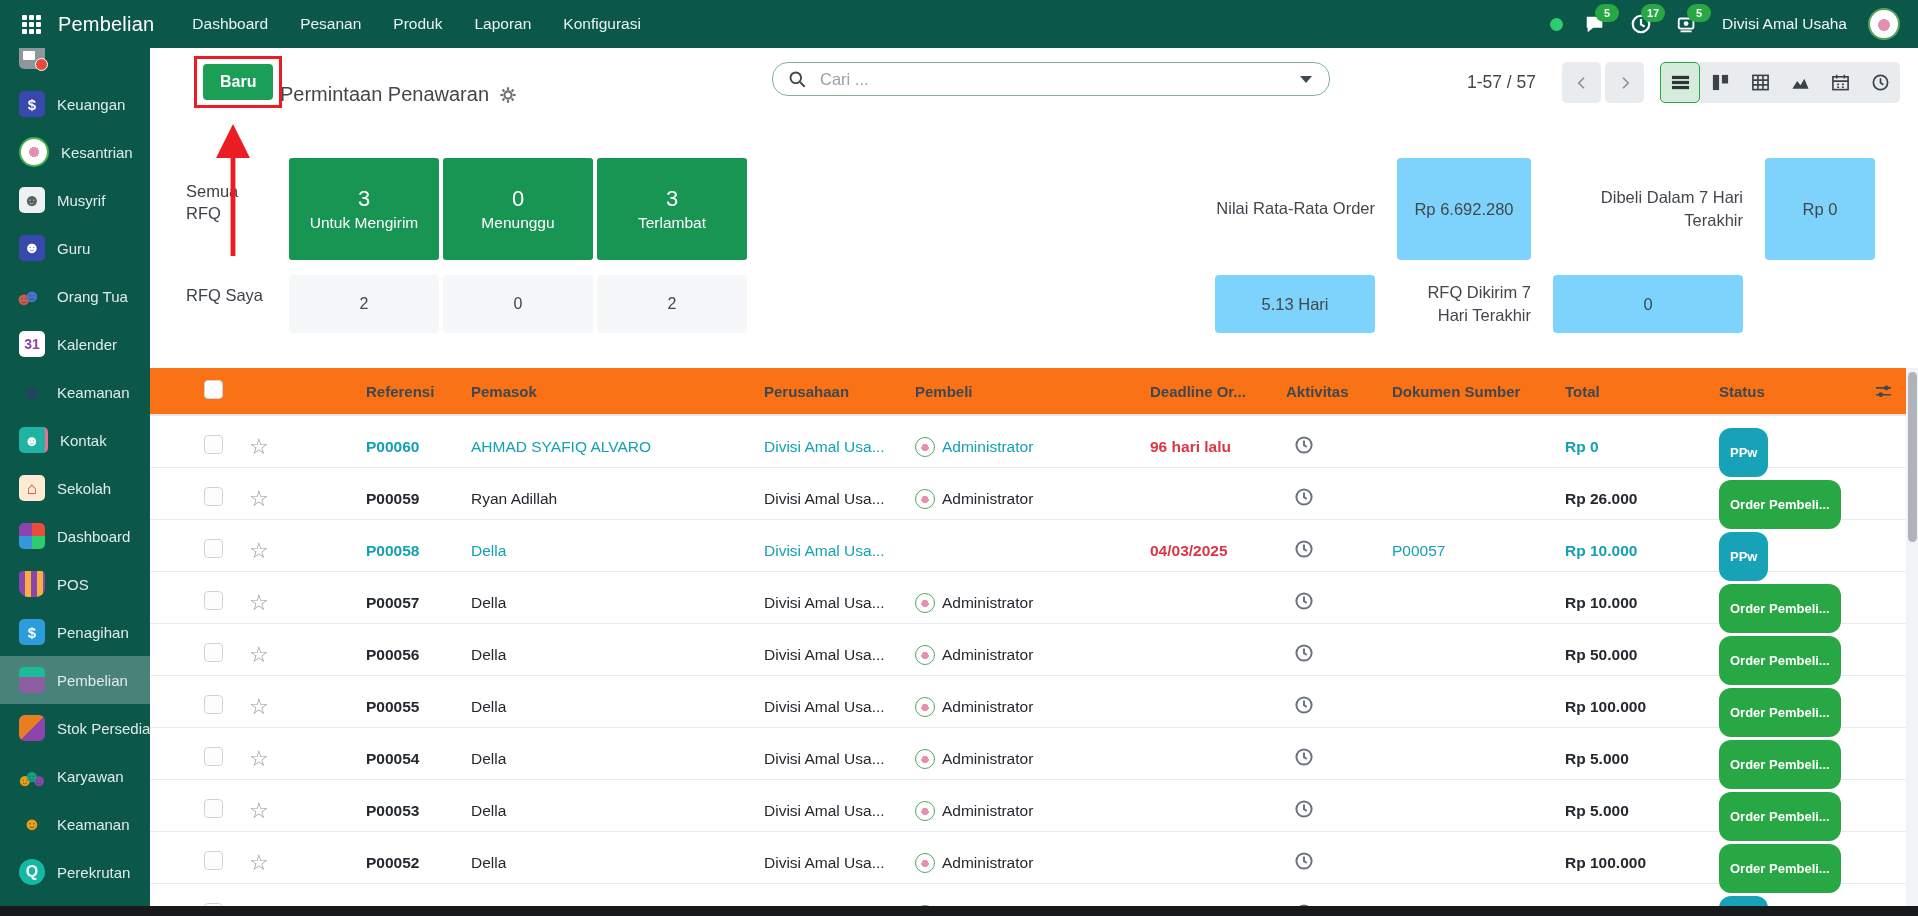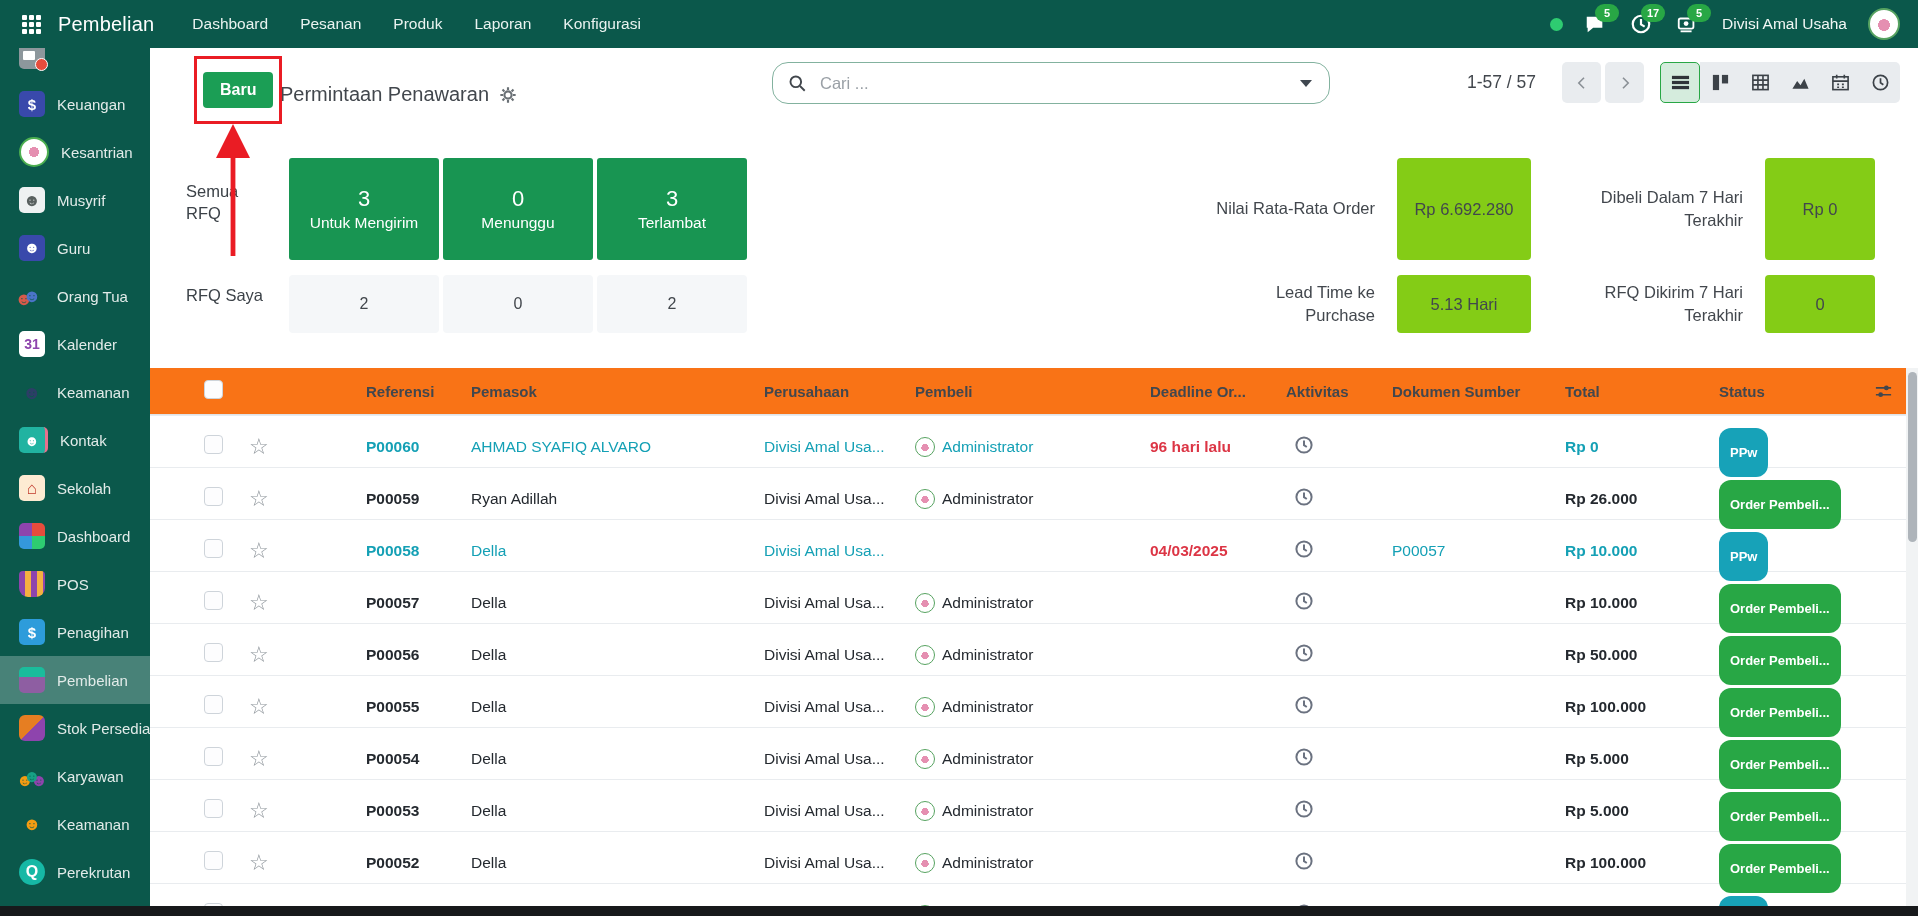--- a/index.html
+++ b/index.html
@@ -50,27 +50,27 @@
   .pos-icon{background:repeating-linear-gradient(90deg,#8e44ad 0 6px,#f5b041 6px 12px);border-radius:4px 4px 9px 9px;}
   .penagihan-icon{background:#2d9cdb;color:#fff;}.penagihan-icon::after{content:"$";}
   .pembelian-icon{background:linear-gradient(180deg,#1abc9c 0 38%,#8e5ea2 38%);}
   .stok-persediaan-icon{background:linear-gradient(135deg,#e67e22 0 50%,#8e44ad 50%);border-radius:6px;}
   .karyawan-icon{color:#16a085;font-size:17px;}.karyawan-icon::after{content:"☻";text-shadow:-7px 4px 0 #f39c12,7px 4px 0 #8e44ad;}
   .absensi-icon{color:#f39c12;font-size:18px;}.absensi-icon::after{content:"☻";}
   .perekrutan-icon{background:#16b8a5;border-radius:50%;color:#fff;font-size:16px;}.perekrutan-icon::after{content:"Q";}
   
   .main{position:absolute;top:48px;left:150px;width:1768px;height:868px;background:#fff;}
   .control-panel{position:absolute;top:0;left:0;right:0;height:70px;border-bottom:1px solid #e7eaed;background:#fff;}
-  .annotation-box{position:absolute;left:44px;top:8px;border:3px solid var(--ann);padding:13px 6px;background:#fff;z-index:3;}
+  .annotation-box{position:absolute;left:44px;top:8px;border:3px solid var(--ann);padding:5px 6px;background:#fff;z-index:3;}
   .btn-new{background:var(--green);color:#fff;border:none;border-radius:4px;font-size:16px;font-weight:700;
            padding:9px 17px;font-family:inherit;cursor:pointer;}
   .page-title{position:absolute;left:130px;top:22px;font-size:20px;font-weight:400;color:#42474d;
               display:flex;align-items:center;gap:10px;}
   .gear{display:flex;}
-  .searchbar{position:absolute;left:622px;top:14px;width:558px;height:42px;border:1px solid #83b29f;
+  .searchbar{position:absolute;left:622px;top:14px;width:558px;height:34px;border:1px solid #83b29f;
              border-radius:16px;display:flex;align-items:center;background:#fff;box-sizing:border-box;}
   .search-ico{margin-left:15px;display:flex;}
   .searchbar input{flex:1;border:none;outline:none;font-size:16.5px;color:#333;padding-left:13px;
                    font-family:inherit;background:transparent;}
   .searchbar input::placeholder{color:#9aa0a6;}
   .search-caret{width:46px;height:100%;display:flex;align-items:center;justify-content:center;cursor:pointer;}
   .caret{width:0;height:0;border-left:6px solid transparent;border-right:6px solid transparent;border-top:7px solid #3f4750;}
   .cp-right{position:absolute;right:18px;top:14px;display:flex;align-items:center;}
   .pager-text{font-size:17.5px;color:#42474d;margin-right:22px;}
   .pg-btn{width:39px;height:41px;background:#e9ecef;border-radius:5px;display:flex;align-items:center;
@@ -91,21 +91,21 @@
             flex-direction:column;align-items:center;justify-content:center;cursor:pointer;line-height:1.35;}
   .kpi-value{font-size:22px;font-weight:500;}
   .kpi-caption{font-size:15.5px;text-align:center;width:120px;}
   .mycards{position:absolute;left:139px;top:157px;display:flex;gap:4px;}
   .my-card{width:150px;height:58px;background:#f5f7f9;border-radius:4px;display:flex;align-items:center;
            justify-content:center;font-size:16px;color:#42474d;cursor:pointer;}
   .stats{position:absolute;right:43px;top:40px;display:grid;grid-template-columns:160px 134px 190px 110px;
          grid-template-rows:102px 58px;row-gap:15px;column-gap:22px;}
   .stat-label{display:flex;align-items:center;justify-content:flex-end;text-align:right;
               font-size:16.5px;color:#42474d;line-height:1.4;}
-  .stat-box{background:#84cc16;border-radius:4px;display:flex;align-items:center;justify-content:center;
+  .stat-box{background:#7dd3fc;border-radius:4px;display:flex;align-items:center;justify-content:center;
             font-size:16.5px;color:#42474d;cursor:pointer;}
   
   .listview{position:absolute;top:320px;left:0;width:1756px;bottom:0;overflow:hidden;}
   .lrow{display:grid;grid-template-columns:76px 130px 105px 293px 151px 235px 136px 106px 173px 150px 155px auto;
         align-items:center;height:51px;border-top:1px solid #e9ecef;background:#fff;font-size:15.5px;}
   .lhead{height:46px;background:#f97316;border-top:none;border-bottom:1px solid #dfe3e7;
          font-weight:700;color:#42474d;font-size:15px;cursor:pointer;}
   .cell{padding-left:10px;white-space:nowrap;overflow:hidden;text-overflow:ellipsis;}
   .c-check{padding-left:54px;}
   .c-star{padding-left:23px;}
@@ -379,21 +379,20 @@
         <div class="my-card">2</div>
         <div class="my-card">0</div>
         <div class="my-card">2</div>
       </div>
 
       <div class="stats">
         <div class="stat-label">Nilai Rata-Rata Order</div>
         <div class="stat-box">Rp 6.692.280</div>
         <div class="stat-label">Dibeli Dalam 7 Hari Terakhir</div>
         <div class="stat-box">Rp 0</div>
-        <div class="stat-label">Lead Time ke Purchase</div>
         <div class="stat-box">5.13 Hari</div>
         <div class="stat-label">RFQ Dikirim 7 Hari Terakhir</div>
         <div class="stat-box">0</div>
       </div>
     </section>
 
     <section class="listview">
       <div class="lrow lhead">
         <div class="cell c-check"><span class="checkbox"></span></div>
         <div class="cell c-star"></div>

